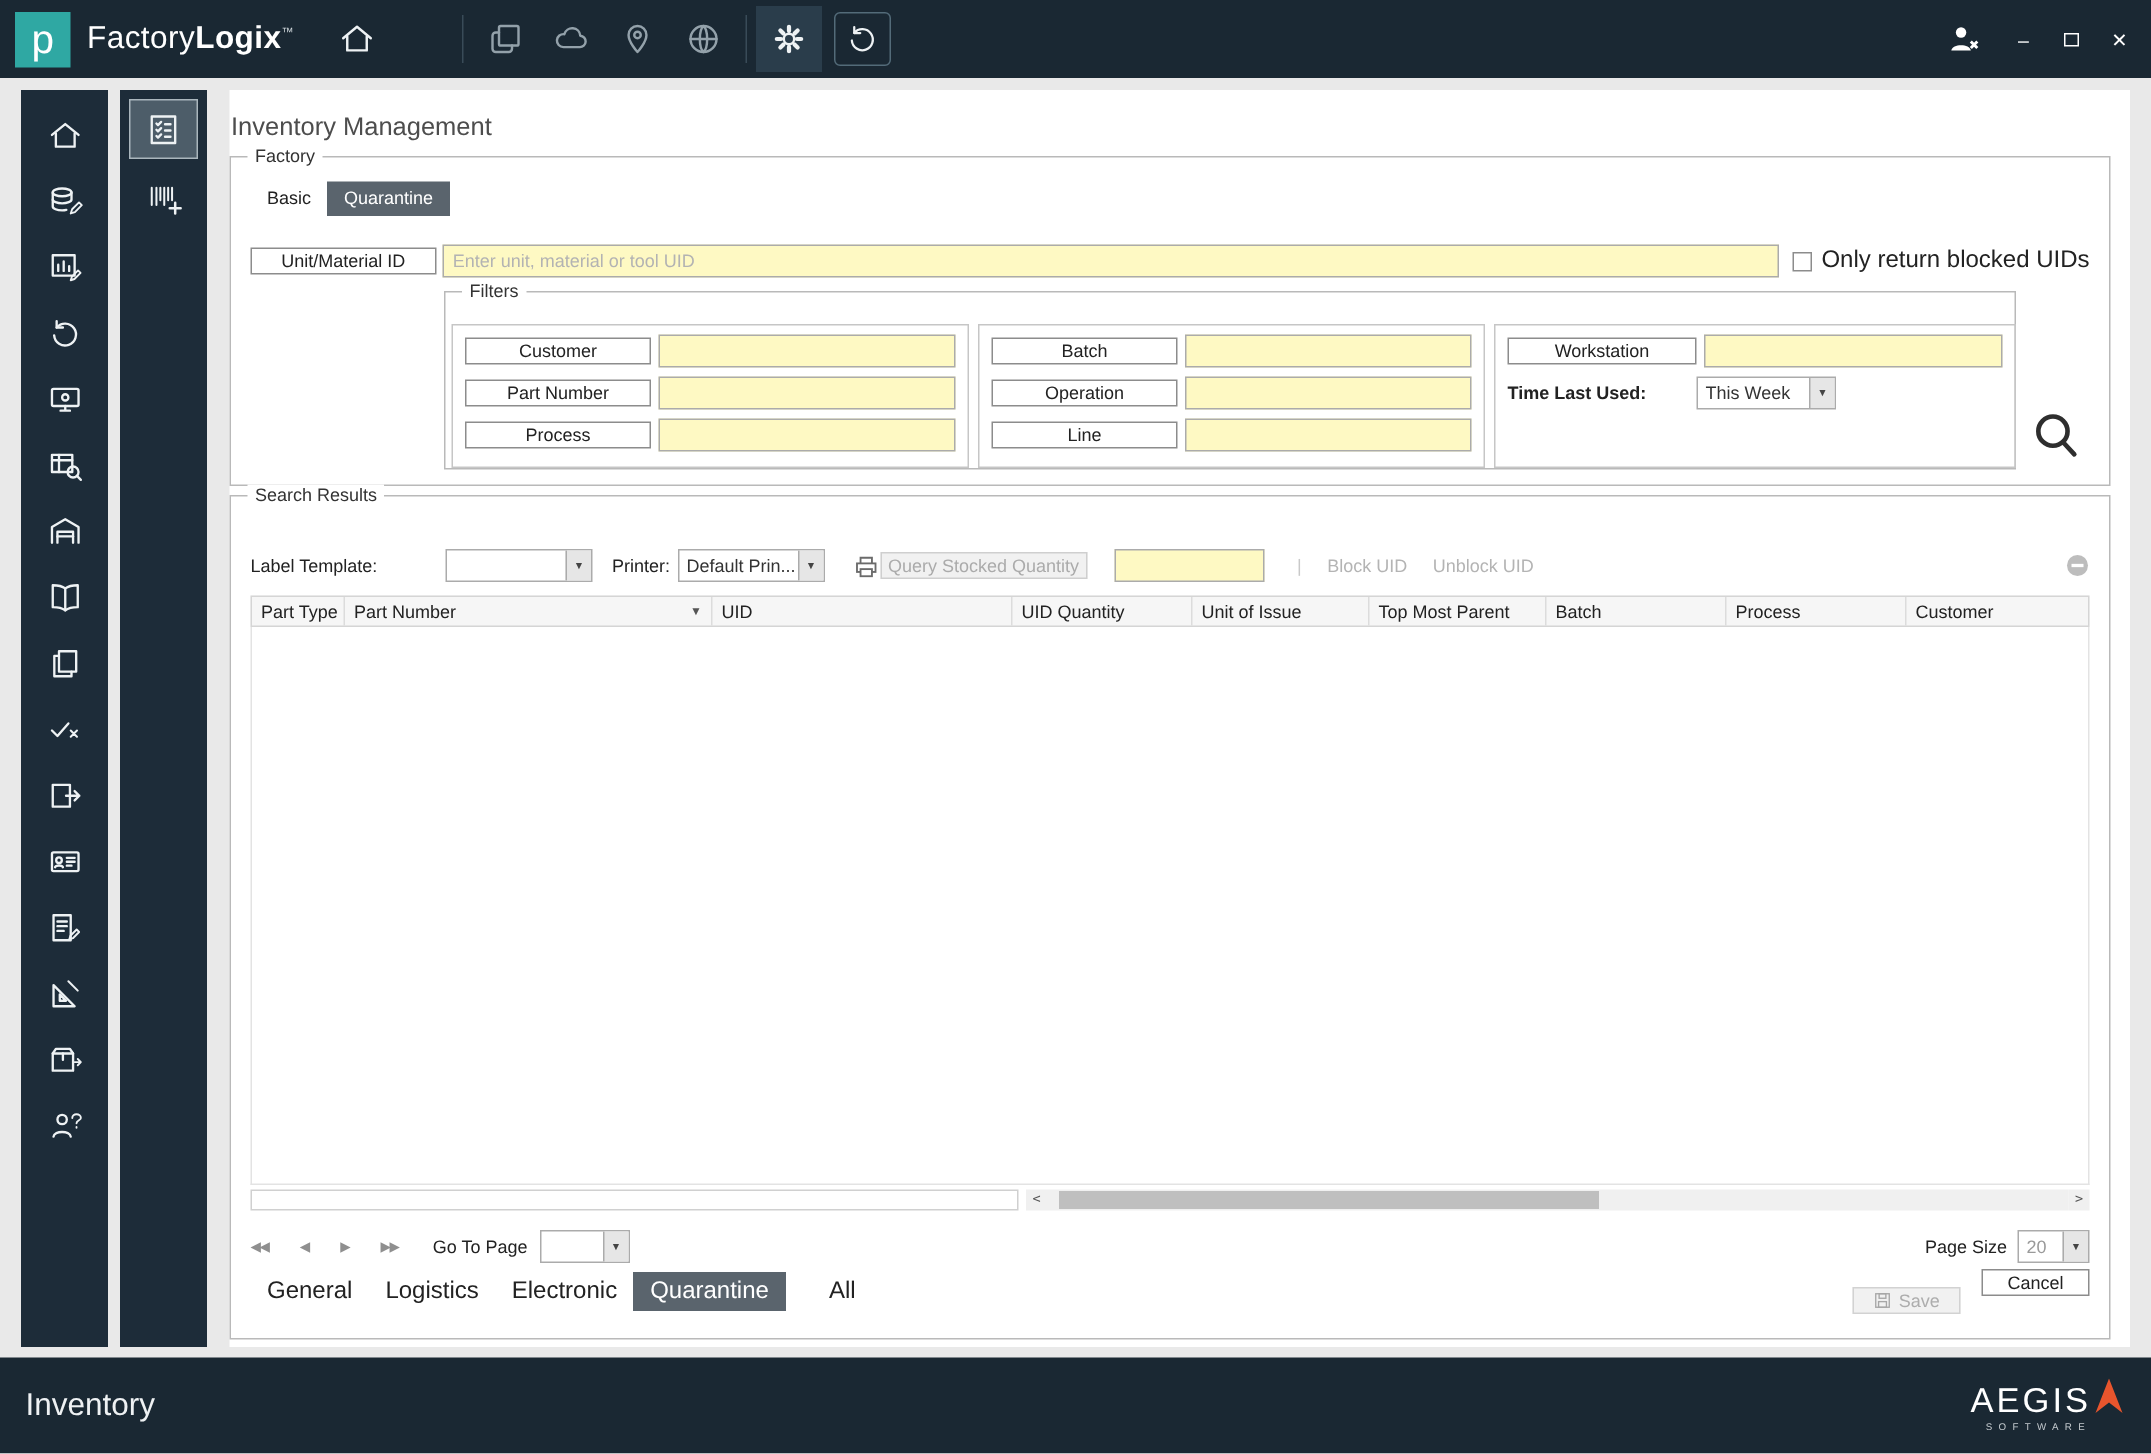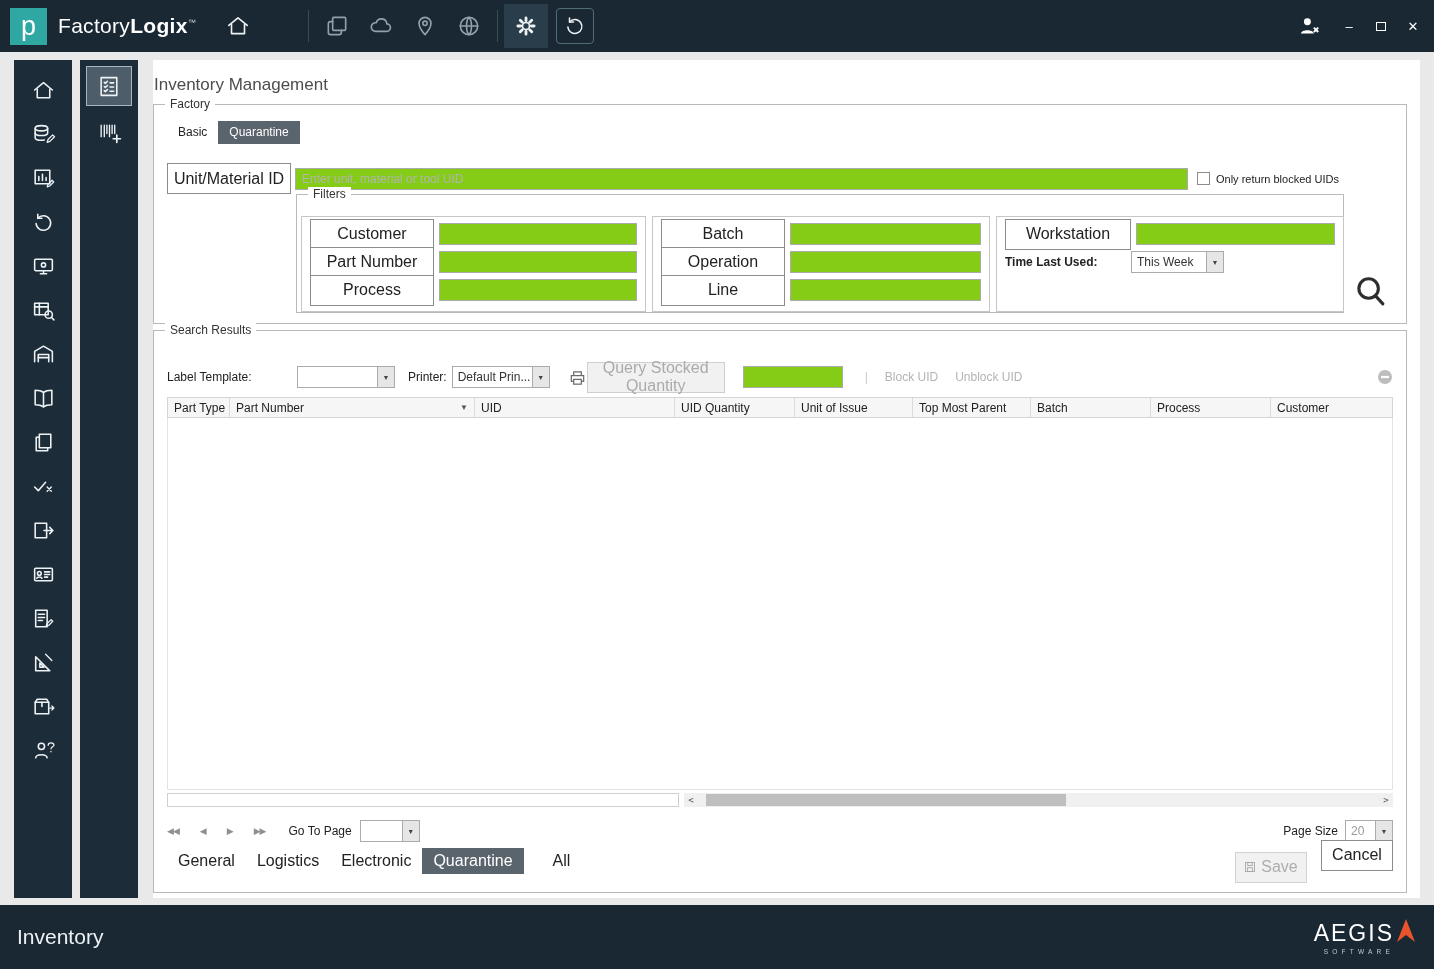--- a/index.html
+++ b/index.html
@@ -38,29 +38,29 @@
   .page-title { position:absolute; left:1px; top:15px; font-size:17px; color:#4d4d4d; font-weight:400; }
 
   .groupbox { position:absolute; border:1px solid #b9b9b9; background:#fff; }
   .gb-legend { position:absolute; top:-8px; left:11px; background:#fff; padding:0 5px; font-size:12px; color:#333; }
 
   .search-box { left:0; top:44px; width:1254px; height:220px; }
   .search-tabs { position:absolute; left:13px; top:16px; display:flex; }
   .stab { font-size:12px; padding:4px 11px; color:#222; height:23px; }
   .stab.active { background:#5a646d; color:#fff; }
 
-  .btn { border:1px solid #8c8c8c; background:#fff; font-size:16px; color:#222; height:31px; display:inline-flex; align-items:center; justify-content:center; }
-  .tfield { height:22px; border:1px solid #ababab; font-size:12px; padding:0 6px; color:#333; background:#84cc16; }
+  .btn { border:1px solid #8c8c8c; background:#fff; font-size:12px; color:#222; height:18px; display:inline-flex; align-items:center; justify-content:center; }
+  .tfield { height:22px; border:1px solid #ababab; font-size:12px; padding:0 6px; color:#333; background:#fef9c3; }
   .tfield::placeholder { color:#b3b3b3; }
 
   .unit-row { position:absolute; left:13px; top:58px; right:13px; display:flex; align-items:center; }
   .unit-btn { width:124px; }
   .unit-input { width:893px; margin-left:4px; }
   .checkbox { width:13px; height:13px; border:1px solid #8c8c8c; background:#fff; margin-left:9px; flex:none; }
-  .chk-label { font-size:11px; margin-left:6px; white-space:nowrap; }
+  .chk-label { font-size:16px; margin-left:6px; white-space:nowrap; }
 
   .filters-box { position:absolute; left:142px; top:89px; width:1048px; height:119px; border:1px solid #b9b9b9; }
   .fpanel { position:absolute; top:21px; height:96px; border:1px solid #c6c6c6; padding:6px 8px; display:flex; flex-direction:column; gap:6px; }
   .fp1 { left:4px;   width:345px; }
   .fp2 { left:355px; width:338px; }
   .fp3 { left:699px; width:348px; }
   .frow { display:flex; align-items:center; height:22px; }
   .fbtn { width:124px; flex:none; }
   .finput { flex:1; margin-left:5px; }
   .wbtn { width:126px; flex:none; }

